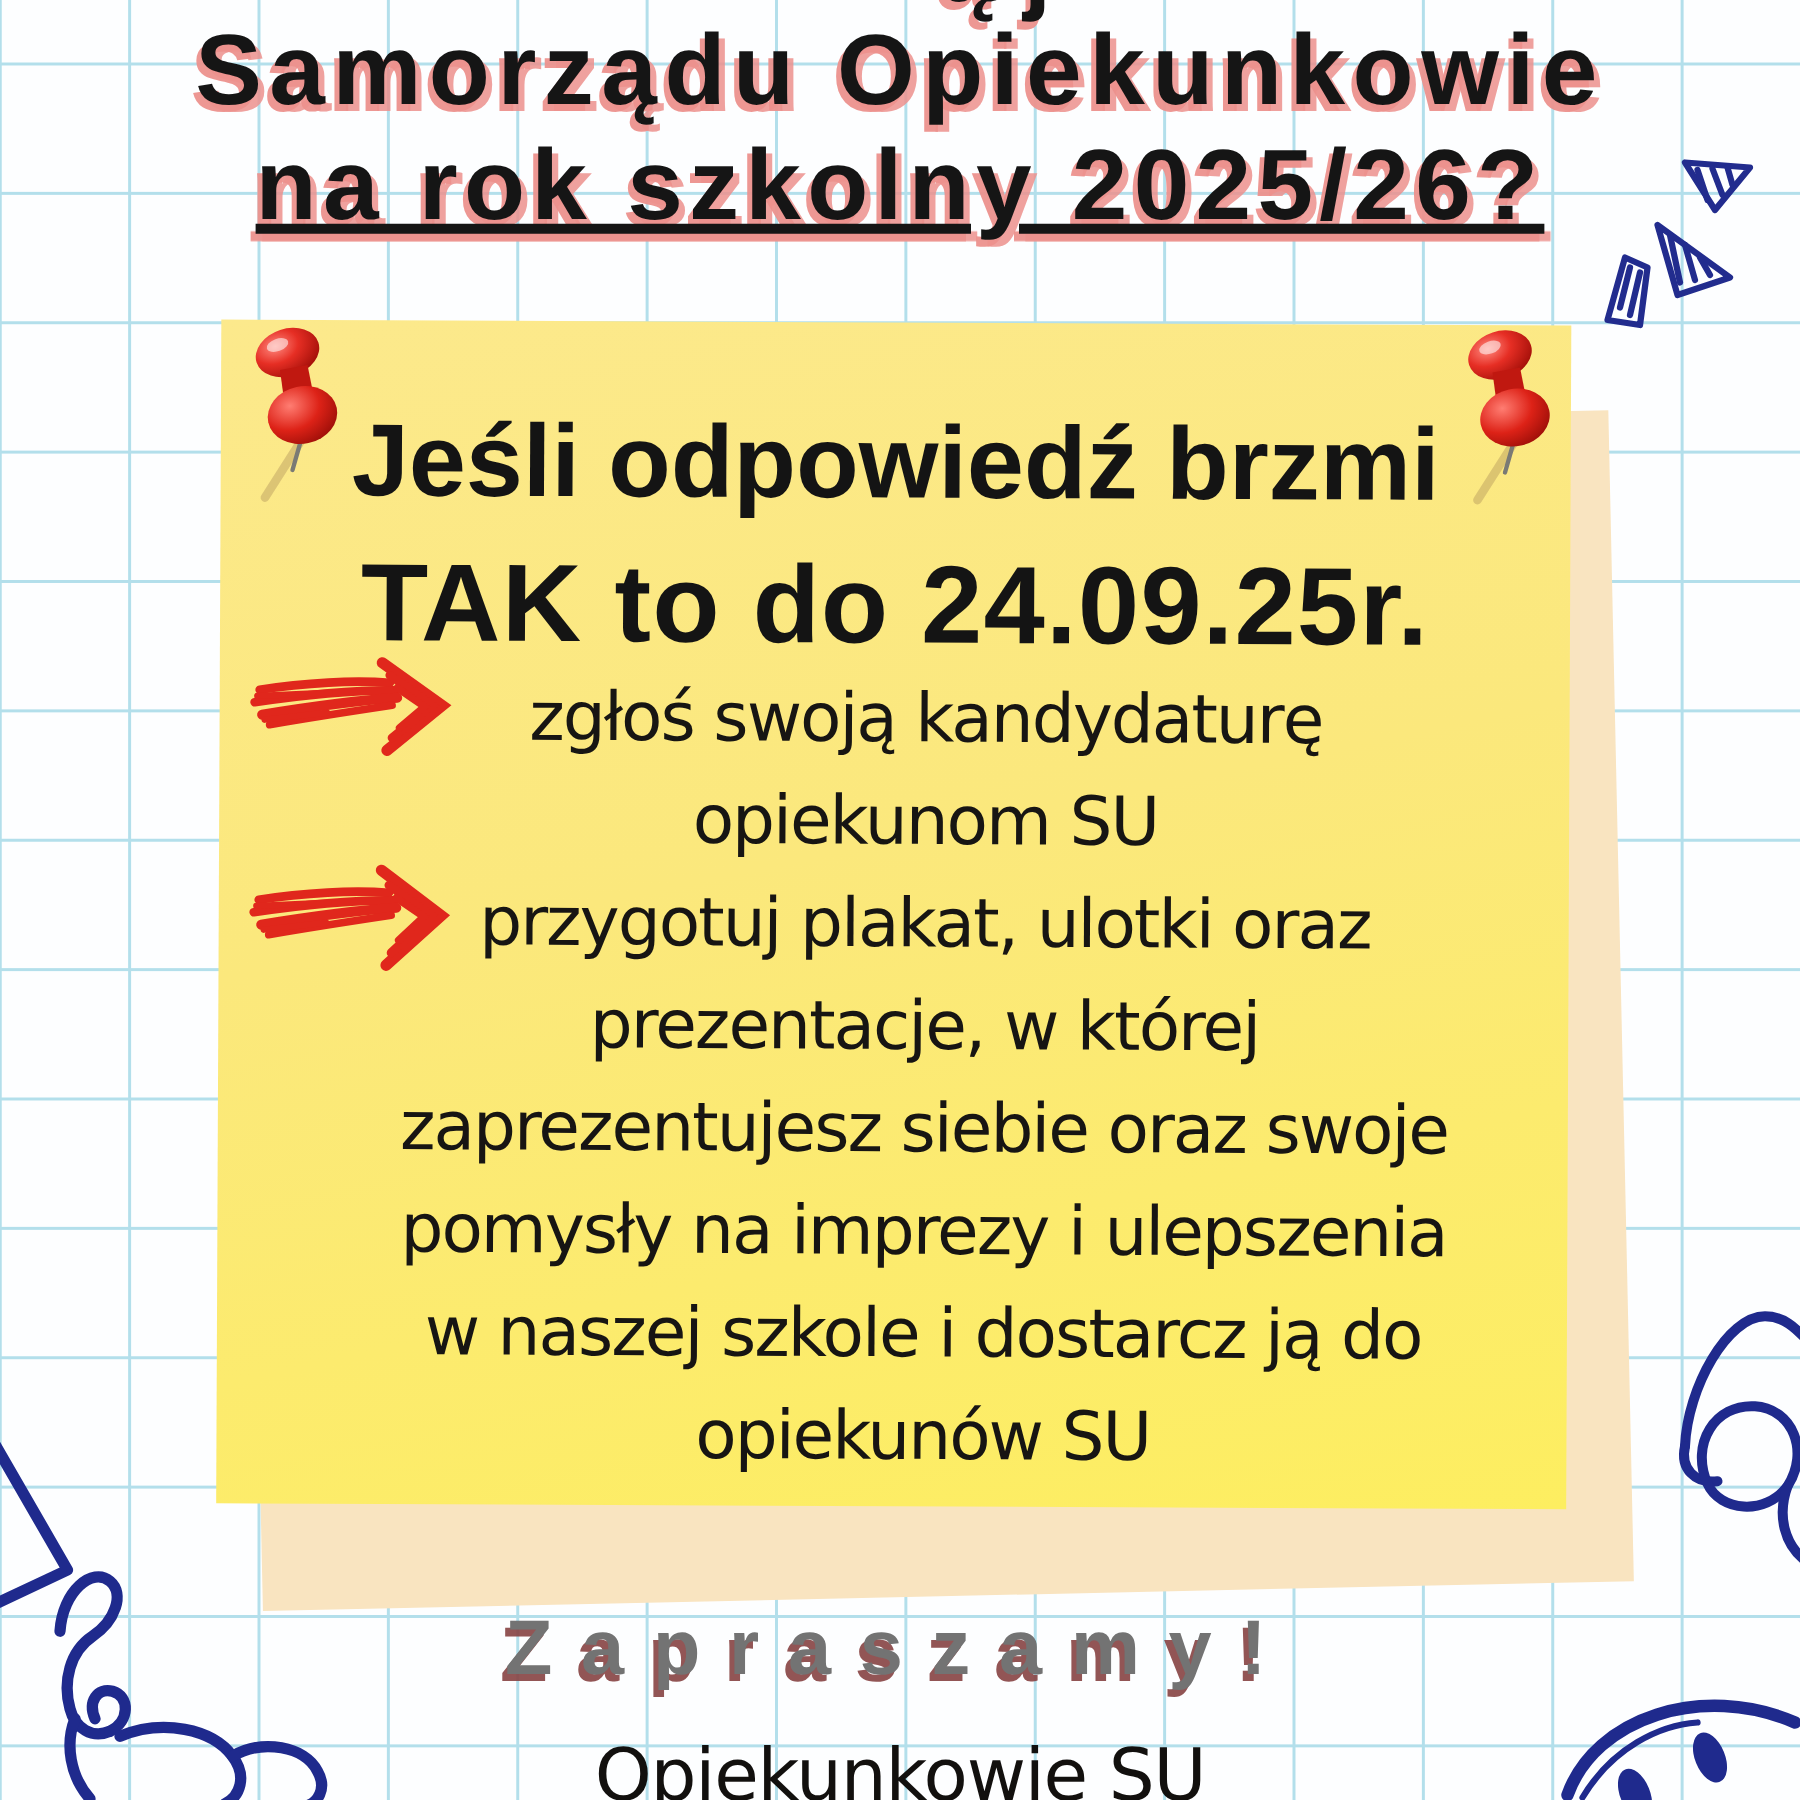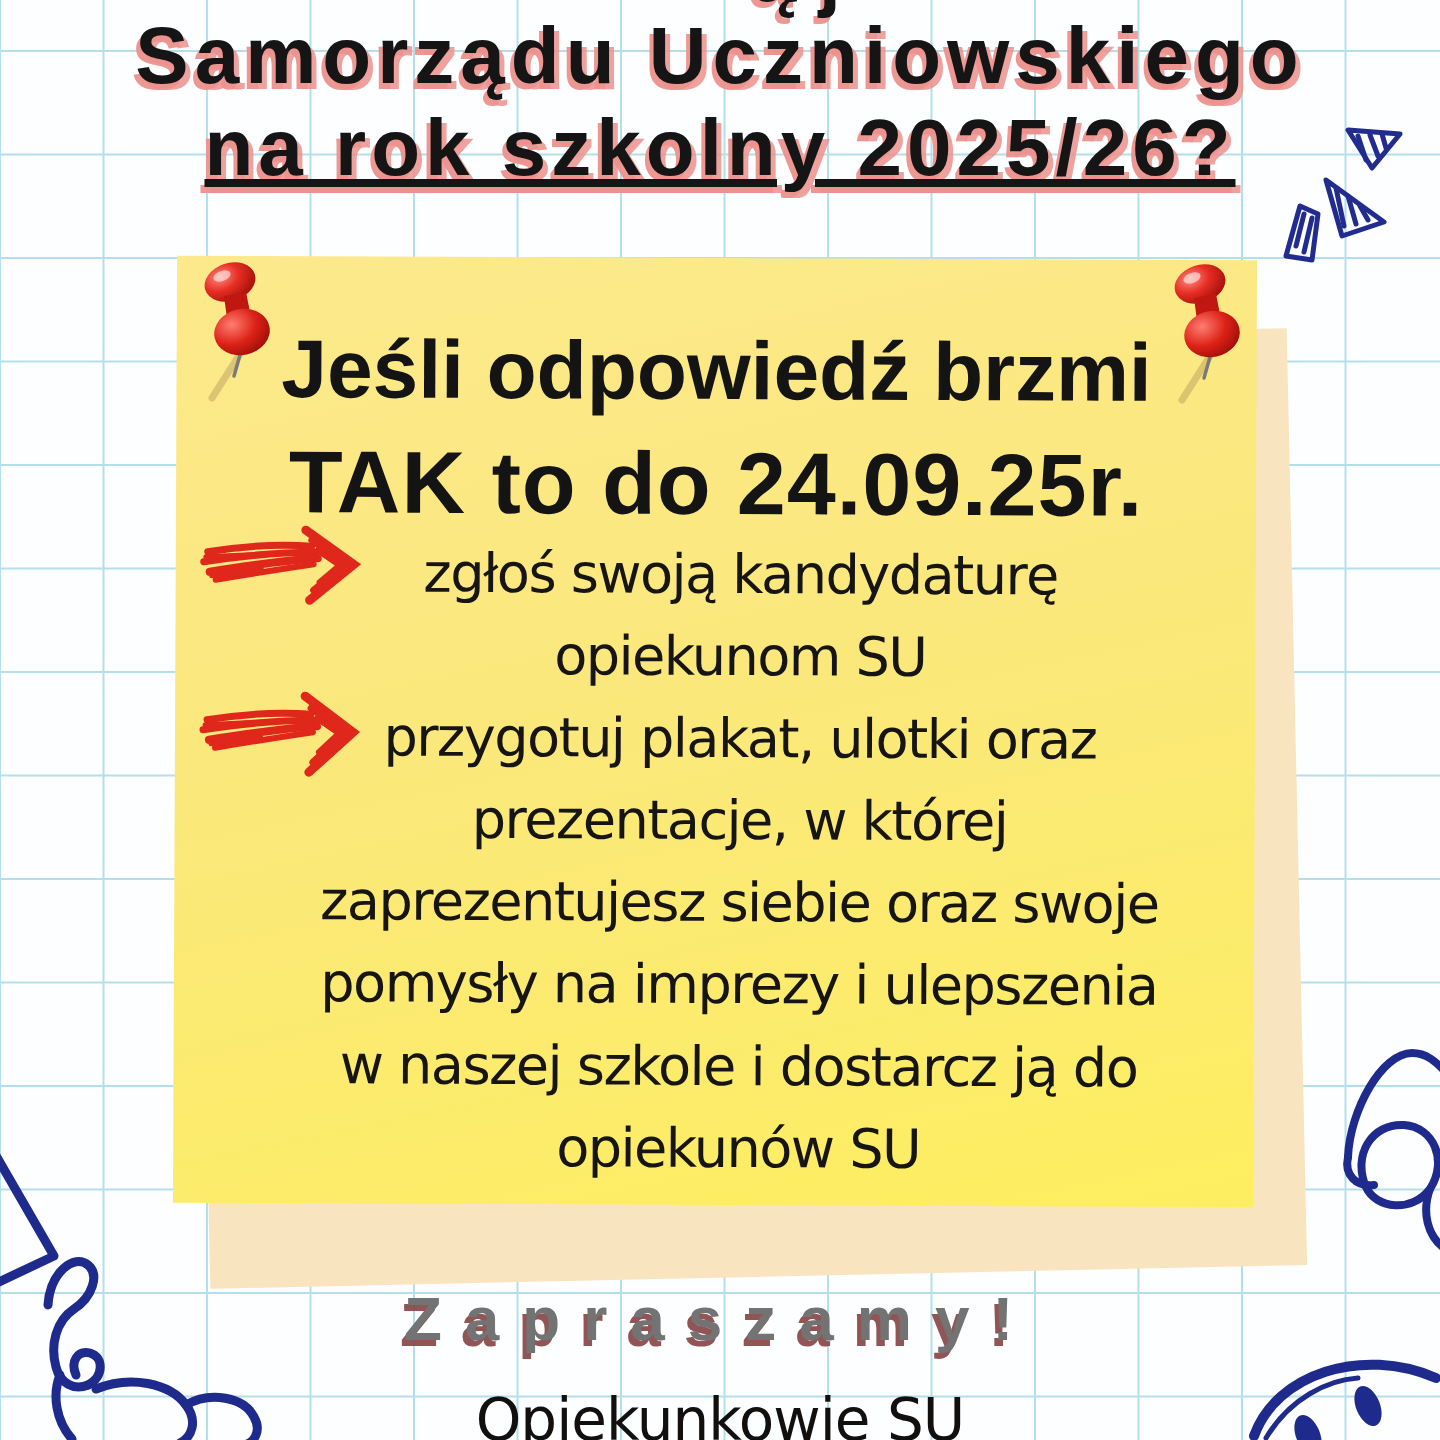--- a/index.html
+++ b/index.html
@@ -74,21 +74,21 @@
     font-size:58px;color:#12100e;letter-spacing:-1px;z-index:2;white-space:nowrap;
   }
 
   .doodle{z-index:1;}
   svg{display:block;overflow:visible;}
 </style>
 </head>
 <body>
 
 <div class="abs head-frag">ą j</div>
-<div class="abs head-line head-1">Samorządu Uczniowskiego</div>
+<div class="abs head-line head-1">Samorządu Opiekunkowie</div>
 <div class="abs head-line head-2">na rok szkolny 2025/26?</div>
 
 <div class="abs doodle" style="left:1278px;top:118px;width:135px;height:150px;">
   <svg width="135" height="150" viewBox="0 0 135 150">
     <g fill="none" stroke="#222c8e" stroke-width="5" stroke-linejoin="round" stroke-linecap="round">
       <path d="M70,12 L122,16 L94,50 Z"></path>
       <path d="M80,18 L88,42 M92,17 L100,38 M104,16 L108,30"></path>
       <path d="M48,62 L106,104 L64,118 Z"></path>
       <path d="M58,70 L66,108 M70,78 L78,106 M82,88 L90,102"></path>
       <path d="M22,88 L40,96 L34,142 L8,138 Z"></path>

